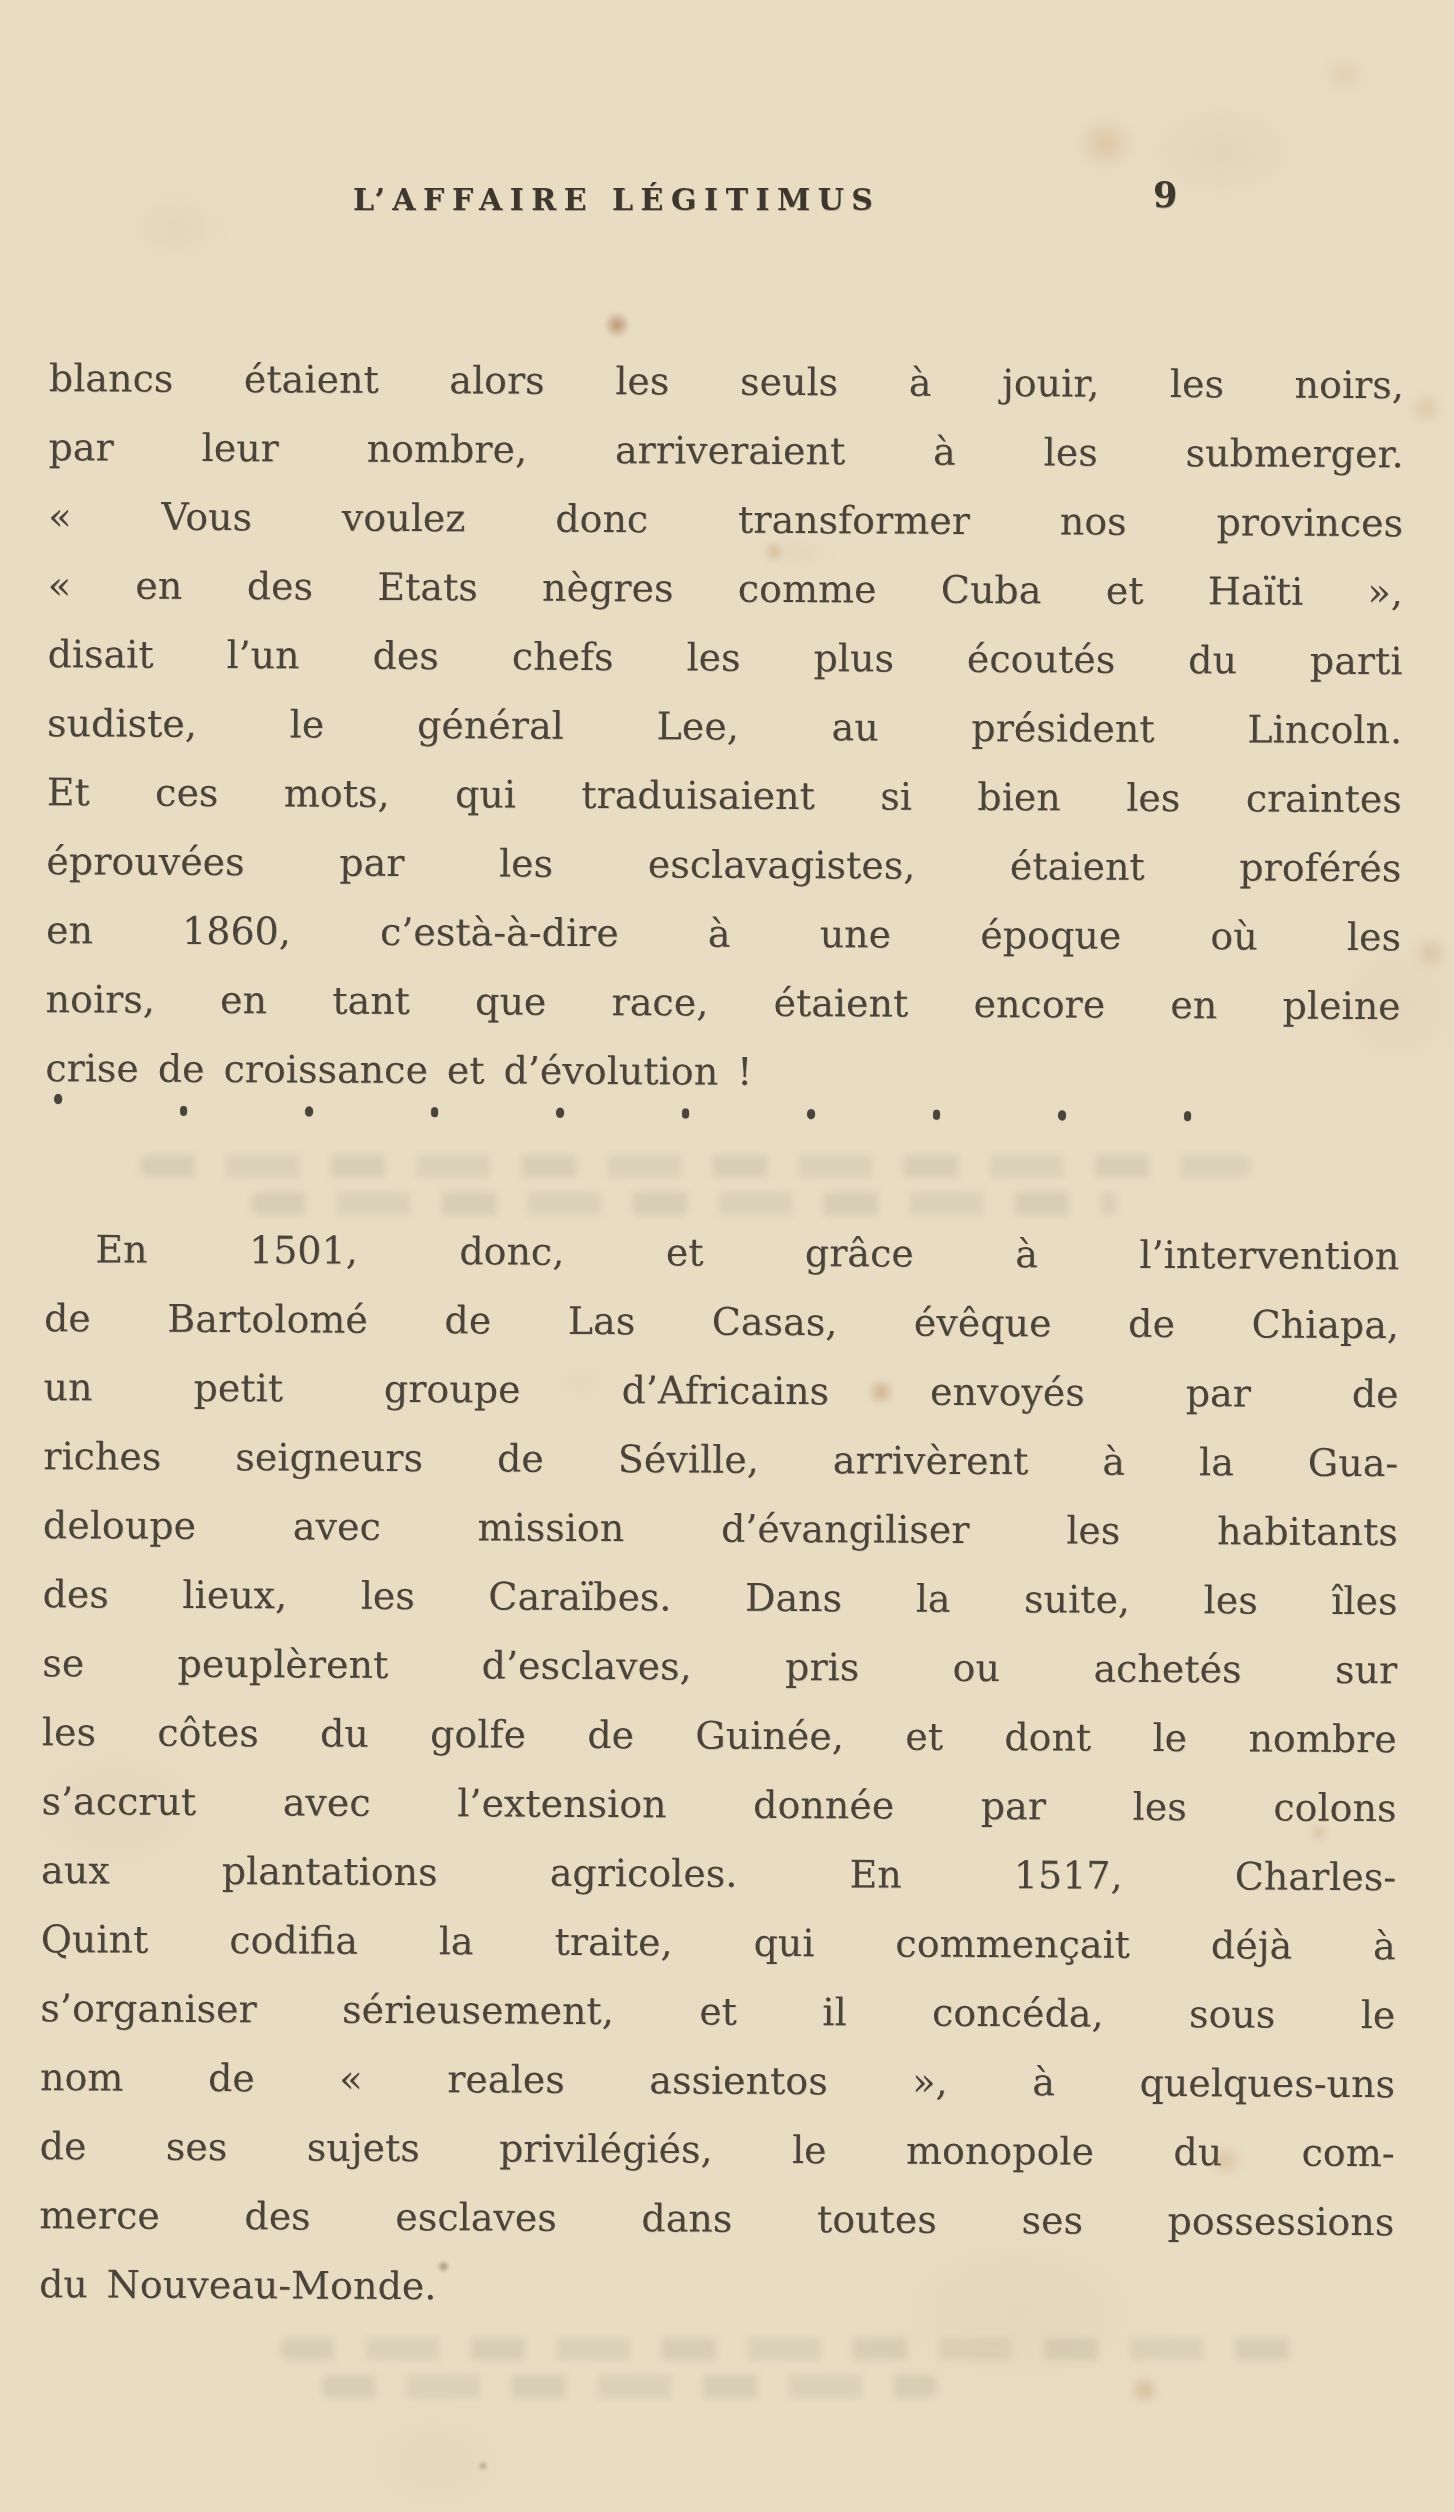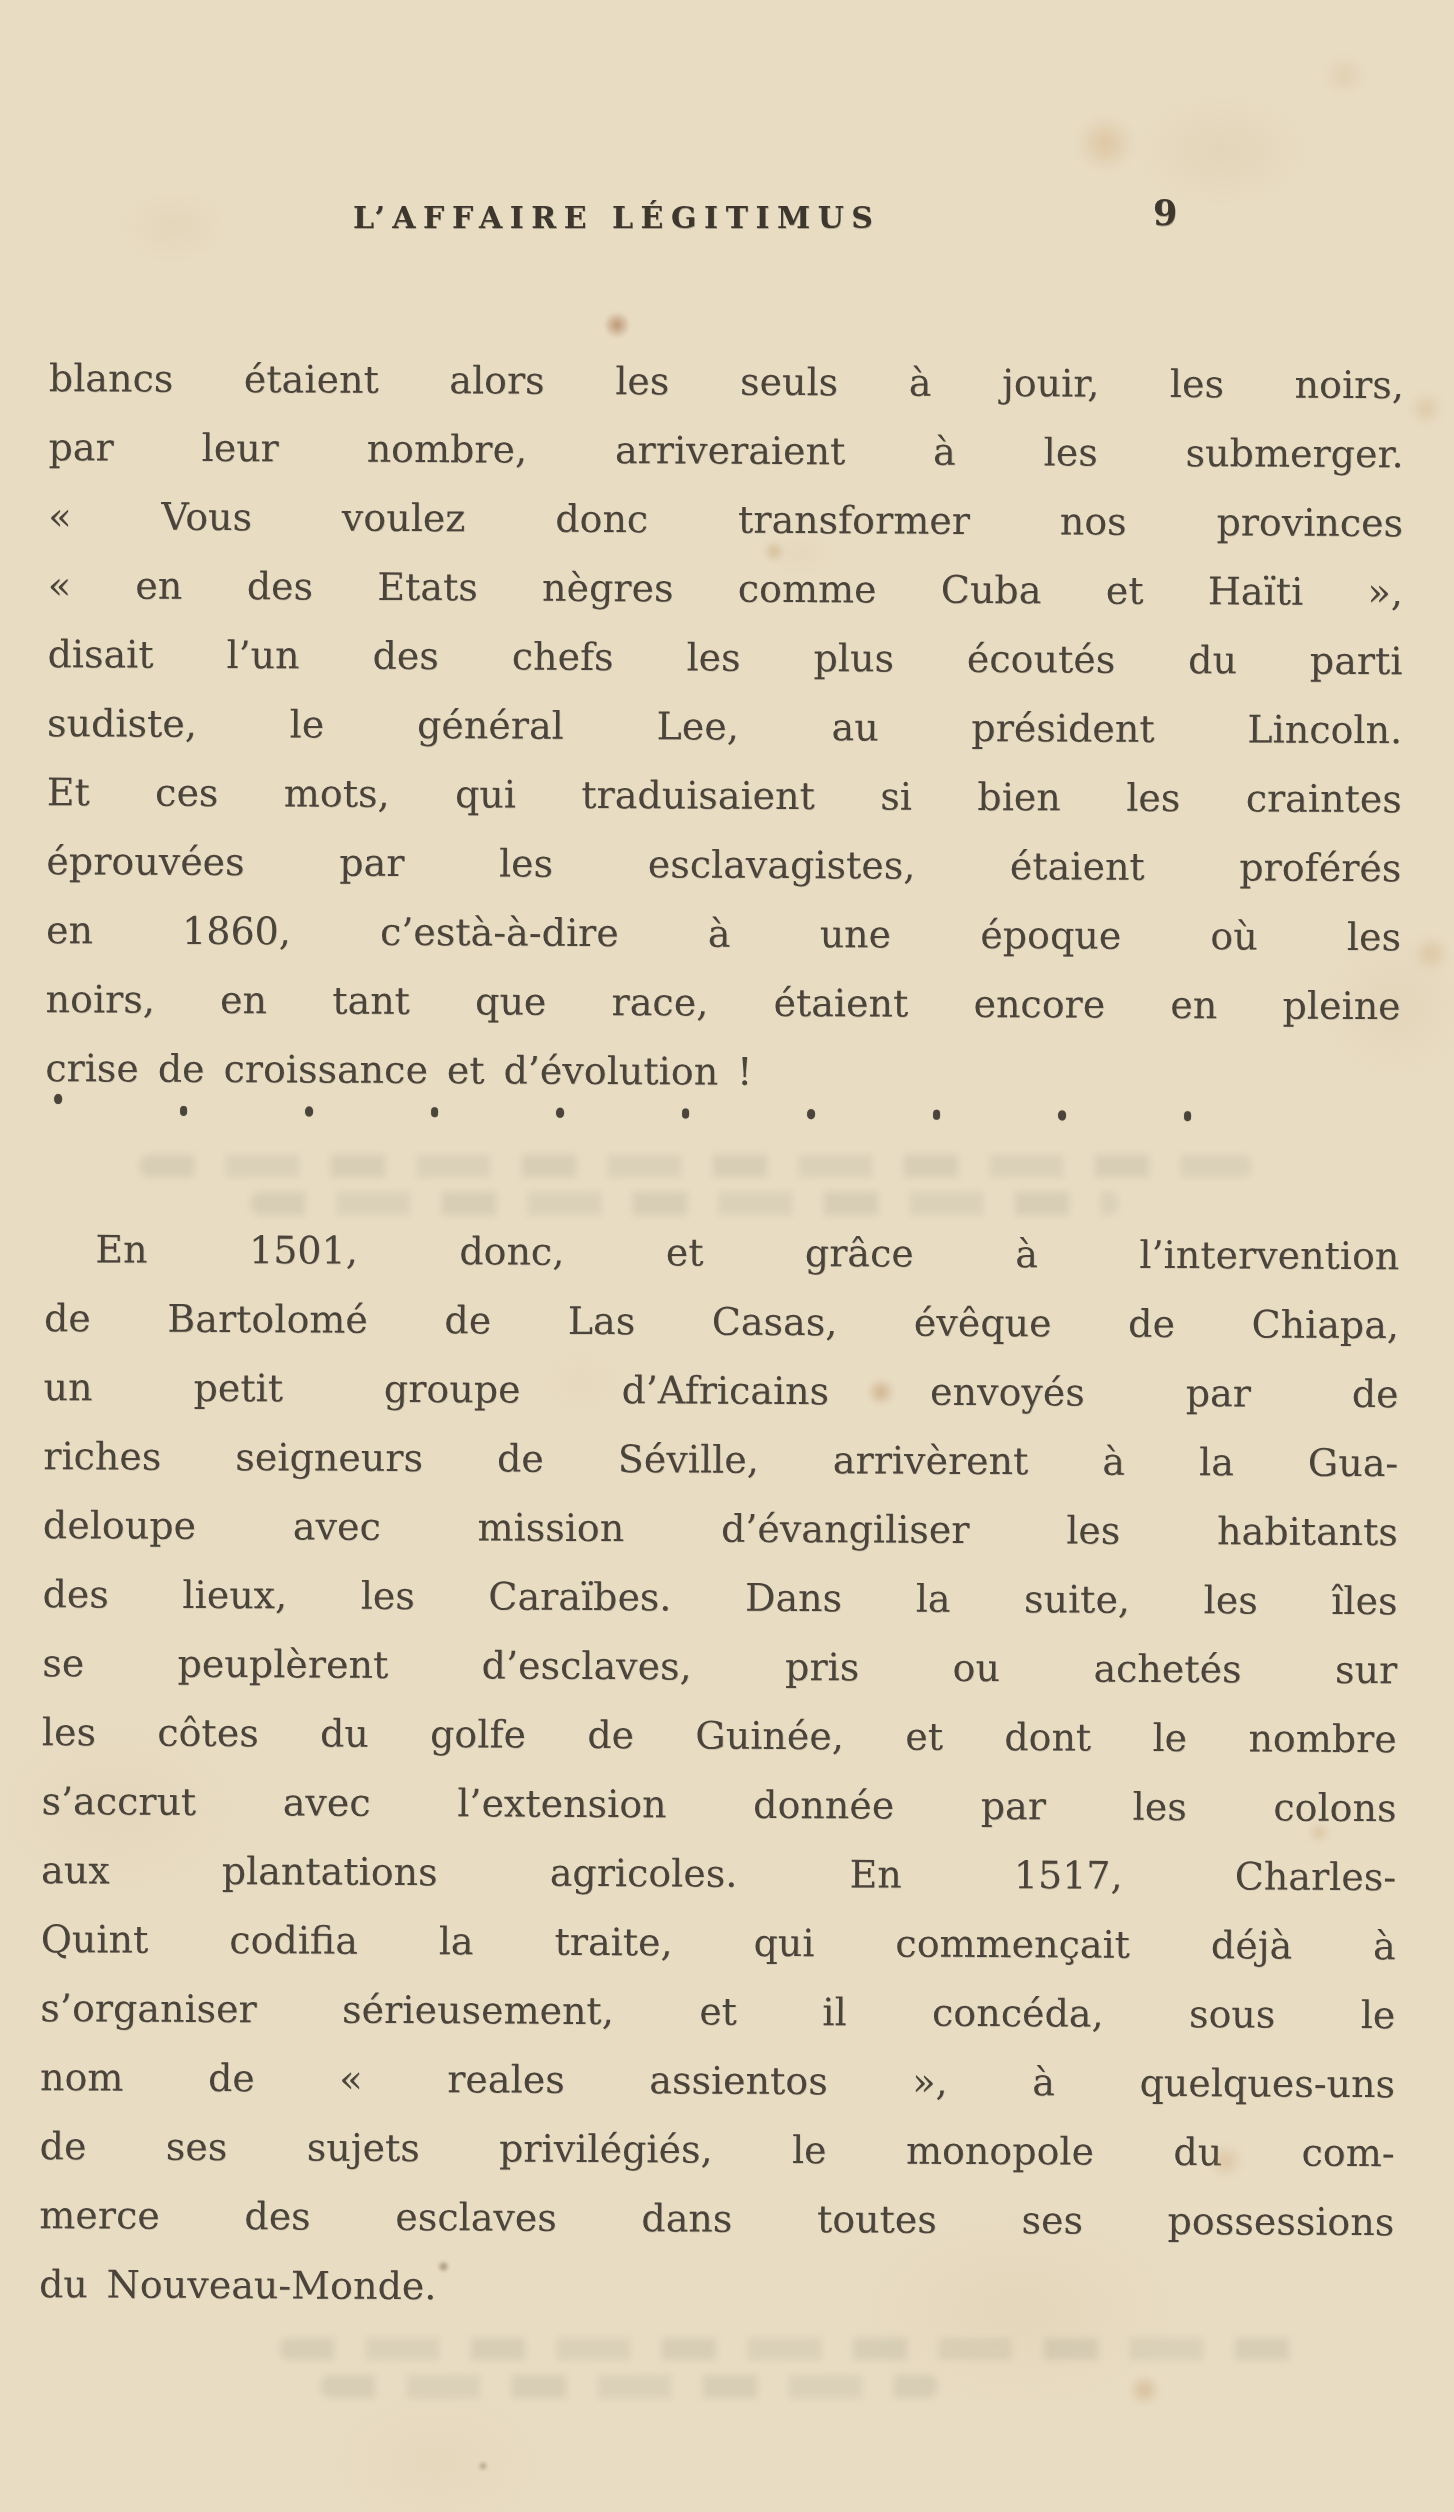--- a/index.html
+++ b/index.html
@@ -32,21 +32,21 @@
       radial-gradient(84px 56px at 12% 9%, rgba(189,160,116,.10), transparent 70%),
       radial-gradient(131px 84px at 84% 6%, rgba(189,160,116,.12), transparent 70%),
       radial-gradient(112px 112px at 96% 40%, rgba(189,160,116,.10), transparent 70%),
       radial-gradient(187px 131px at 8% 72%, rgba(189,160,116,.08), transparent 70%),
       radial-gradient(243px 149px at 70% 92%, rgba(196,168,122,.10), transparent 70%),
       radial-gradient(168px 112px at 30% 98%, rgba(196,168,122,.08), transparent 70%),
       radial-gradient(56px 37px at 55% 22%, rgba(189,160,116,.07), transparent 70%),
       radial-gradient(65px 47px at 40% 55%, rgba(189,160,116,.06), transparent 70%);
   }
   .running-header{
-    position:absolute;top:192px;left:0;width:1299px;height:56px;
+    position:absolute;top:174px;left:0;width:1299px;height:56px;
     color:var(--header-ink);
   }
   .header-title{
     position:absolute;left:353px;top:7.5px;
     font-size:30px;font-weight:bold;letter-spacing:7.5px;
     white-space:nowrap;
     text-shadow:0.5px 0.5px 0 rgba(61,55,45,.35);
   }
   .page-number{
     position:absolute;left:1153px;top:0;

